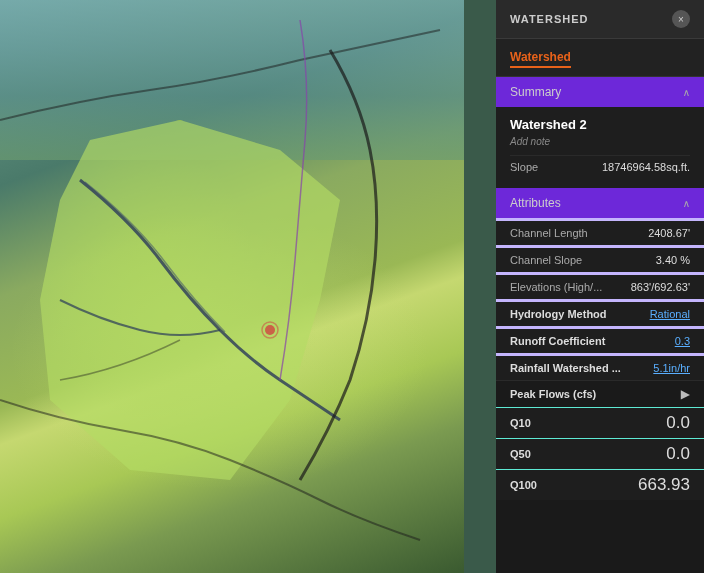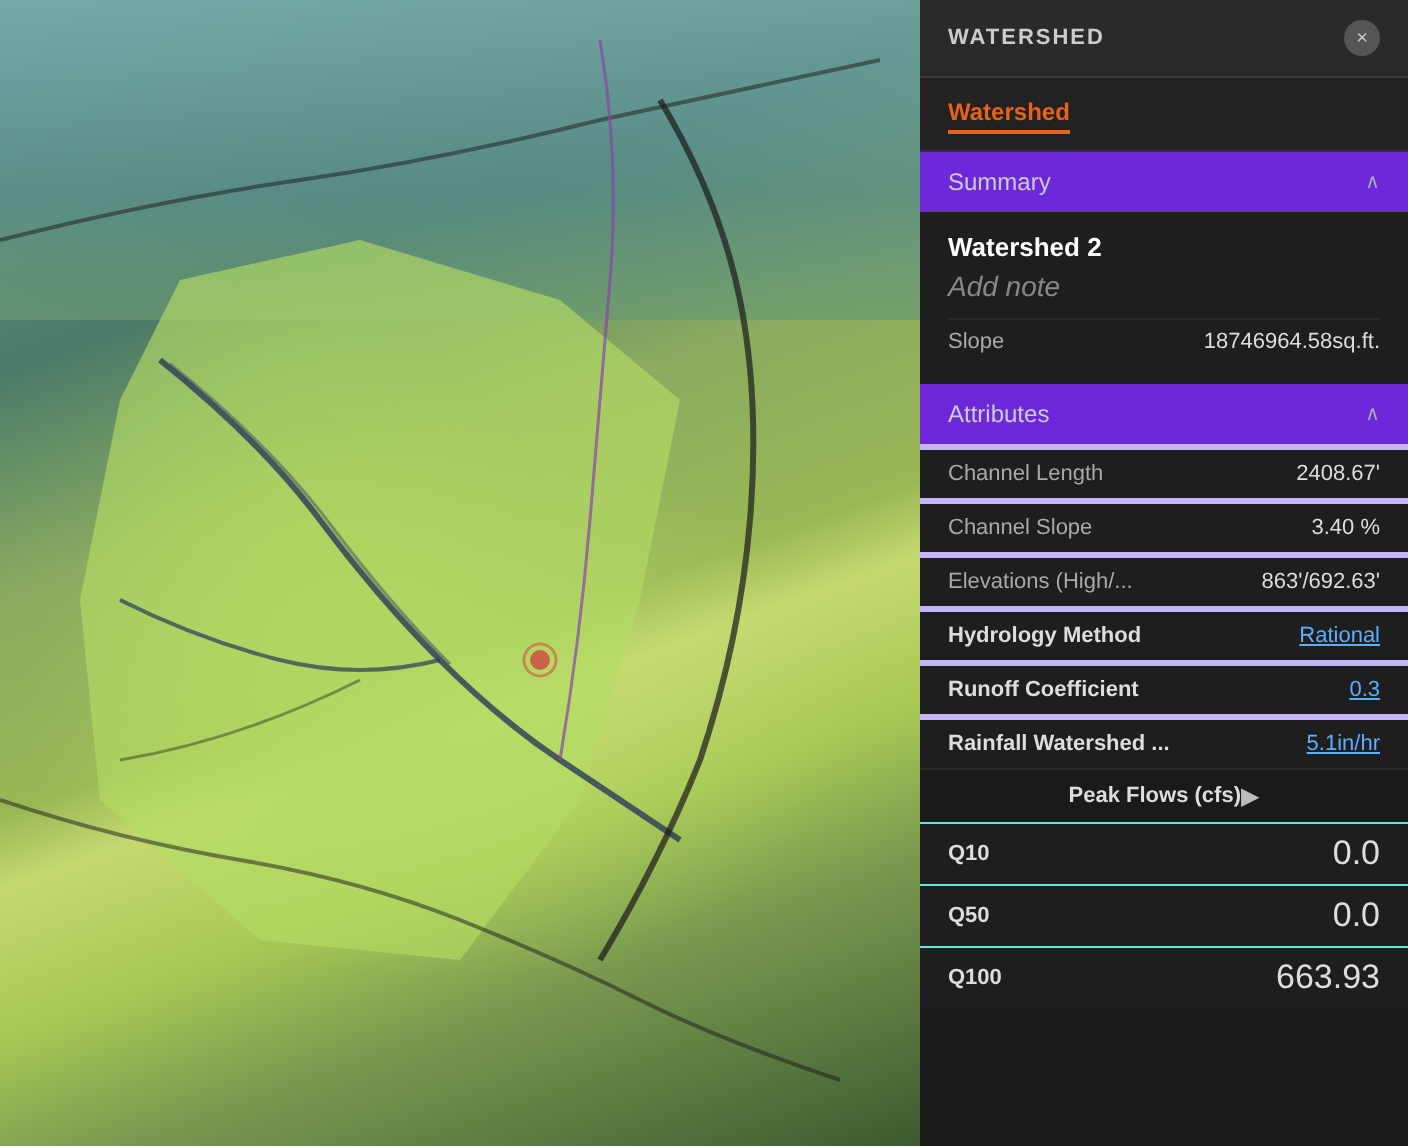--- a/index.html
+++ b/index.html
@@ -61,21 +61,21 @@
       width: 100%;
       height: 160px;
       background: linear-gradient(180deg, #7aafaf 0%, #6a9f9f 30%, #5a8f8a 60%, #6a9a70 100%);
       opacity: 0.7;
     }
 
     
     .panel {
       position: absolute;
       right: 0; top: 0;
-      width: 244px;
+      width: 208px;
       height: 573px;
       background: #1a1a1a;
       color: #fff;
       display: flex;
       flex-direction: column;
       overflow-y: auto;
       overflow-x: hidden;
     }
 
     
@@ -159,21 +159,21 @@
     }
 
     .summary-name {
       font-size: 13px;
       font-weight: bold;
       color: #fff;
       margin-bottom: 4px;
     }
 
     .summary-note {
-      font-size: 14px;
+      font-size: 10px;
       color: #888;
       font-style: italic;
       margin-bottom: 8px;
     }
 
     .summary-row {
       display: flex;
       justify-content: space-between;
       align-items: center;
       padding: 5px 0;
@@ -229,21 +229,21 @@
     .peak-row {
       display: flex;
       justify-content: space-between;
       align-items: center;
       padding: 5px 14px;
       border-top: 1px solid #5eead4;
     }
 
     .peak-header-row {
       display: flex;
-      justify-content: center;
+      justify-content: space-between;
       align-items: center;
       padding: 6px 14px;
       border-top: 1px solid #2a2a2a;
     }
 
     .peak-label {
       font-size: 11px;
       font-weight: bold;
       color: #ddd;
     }

